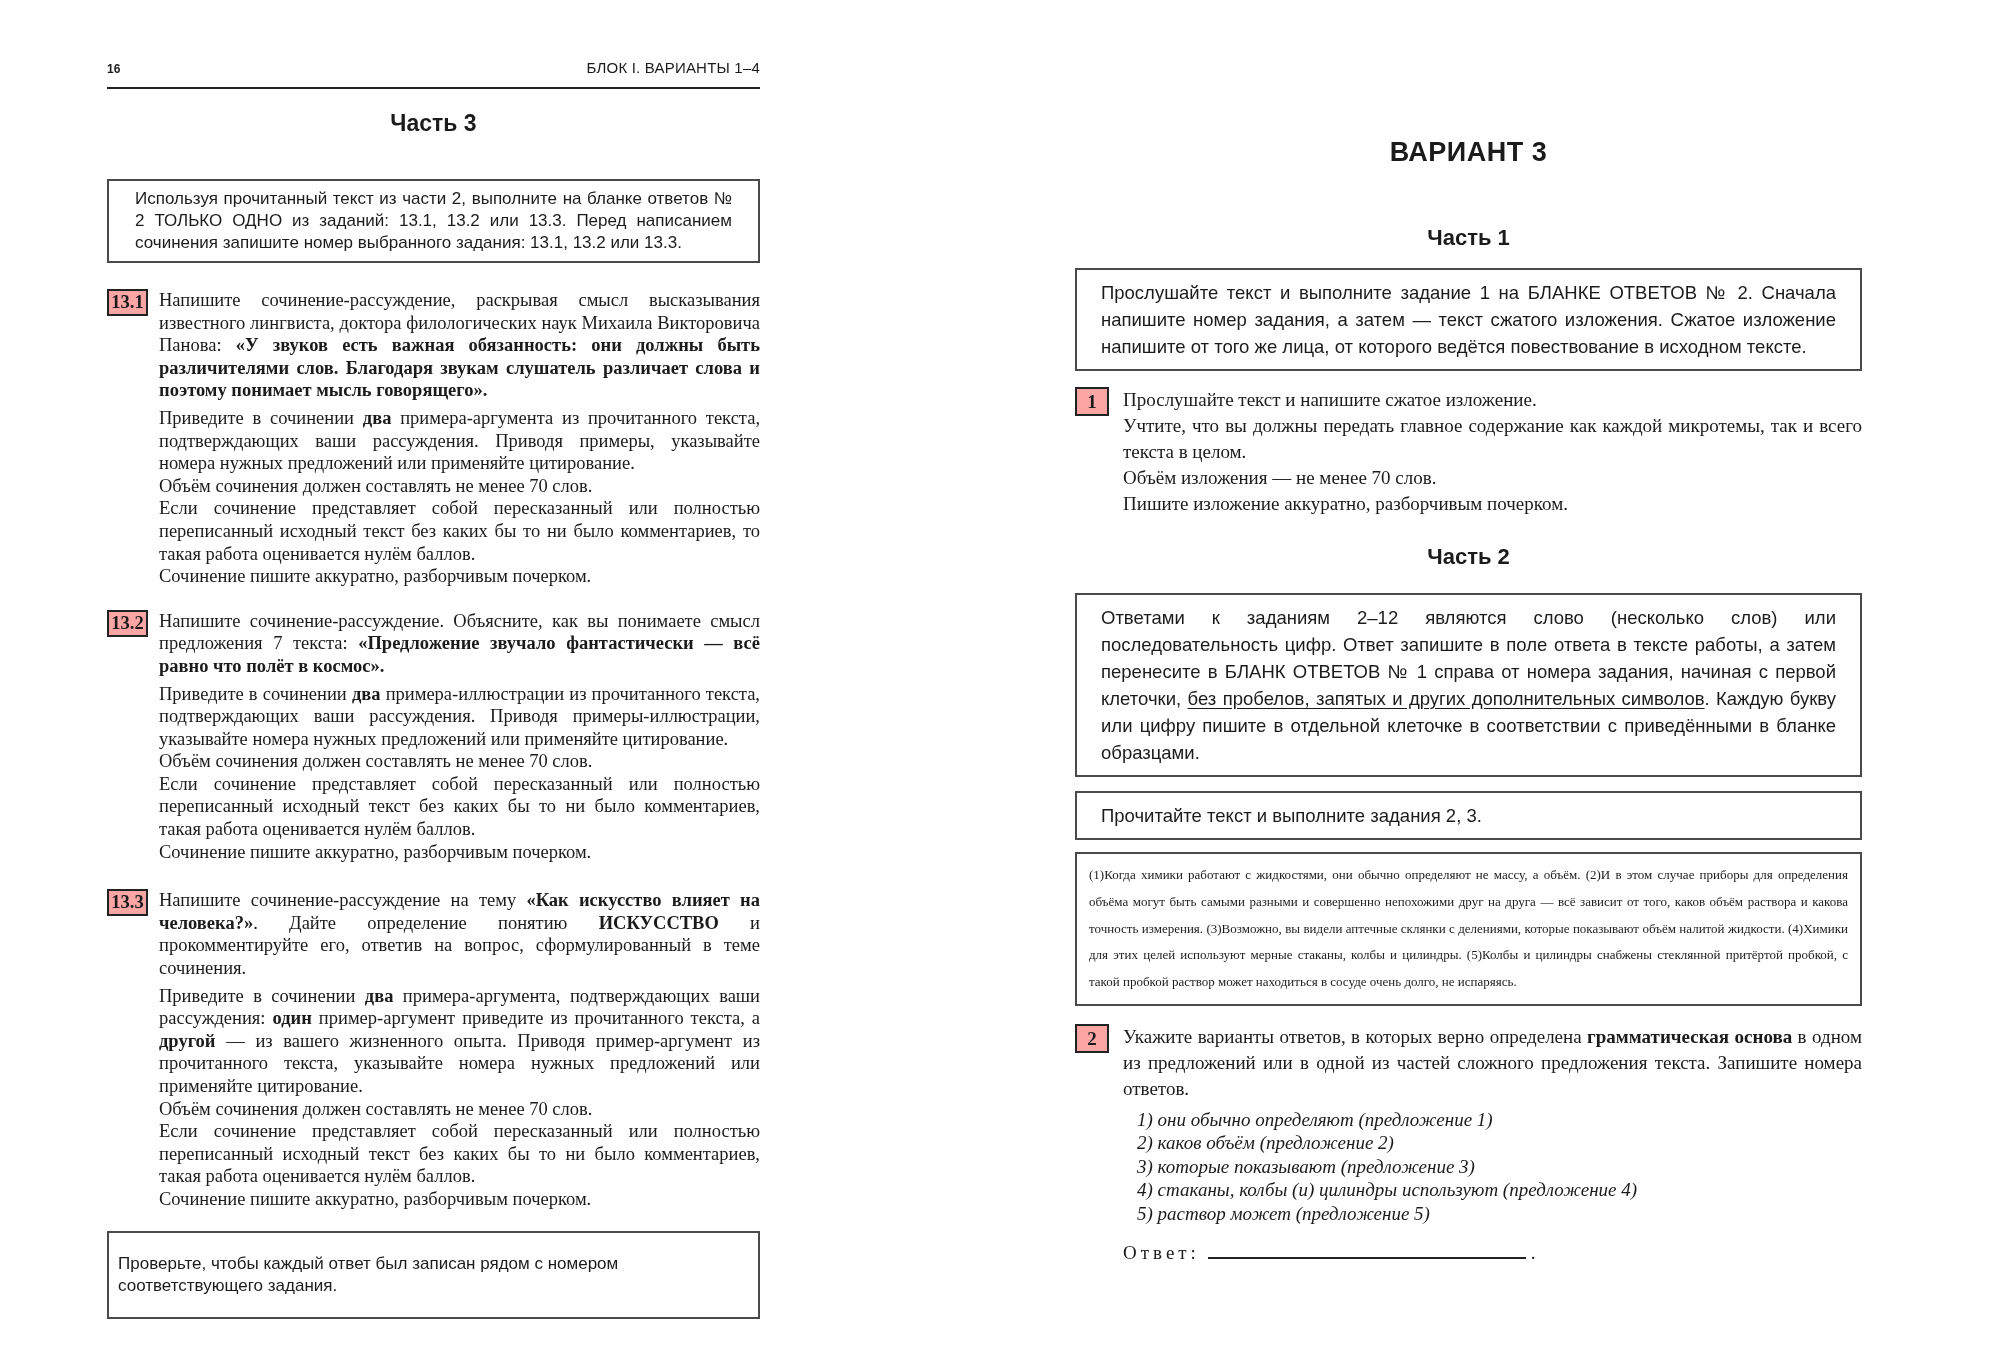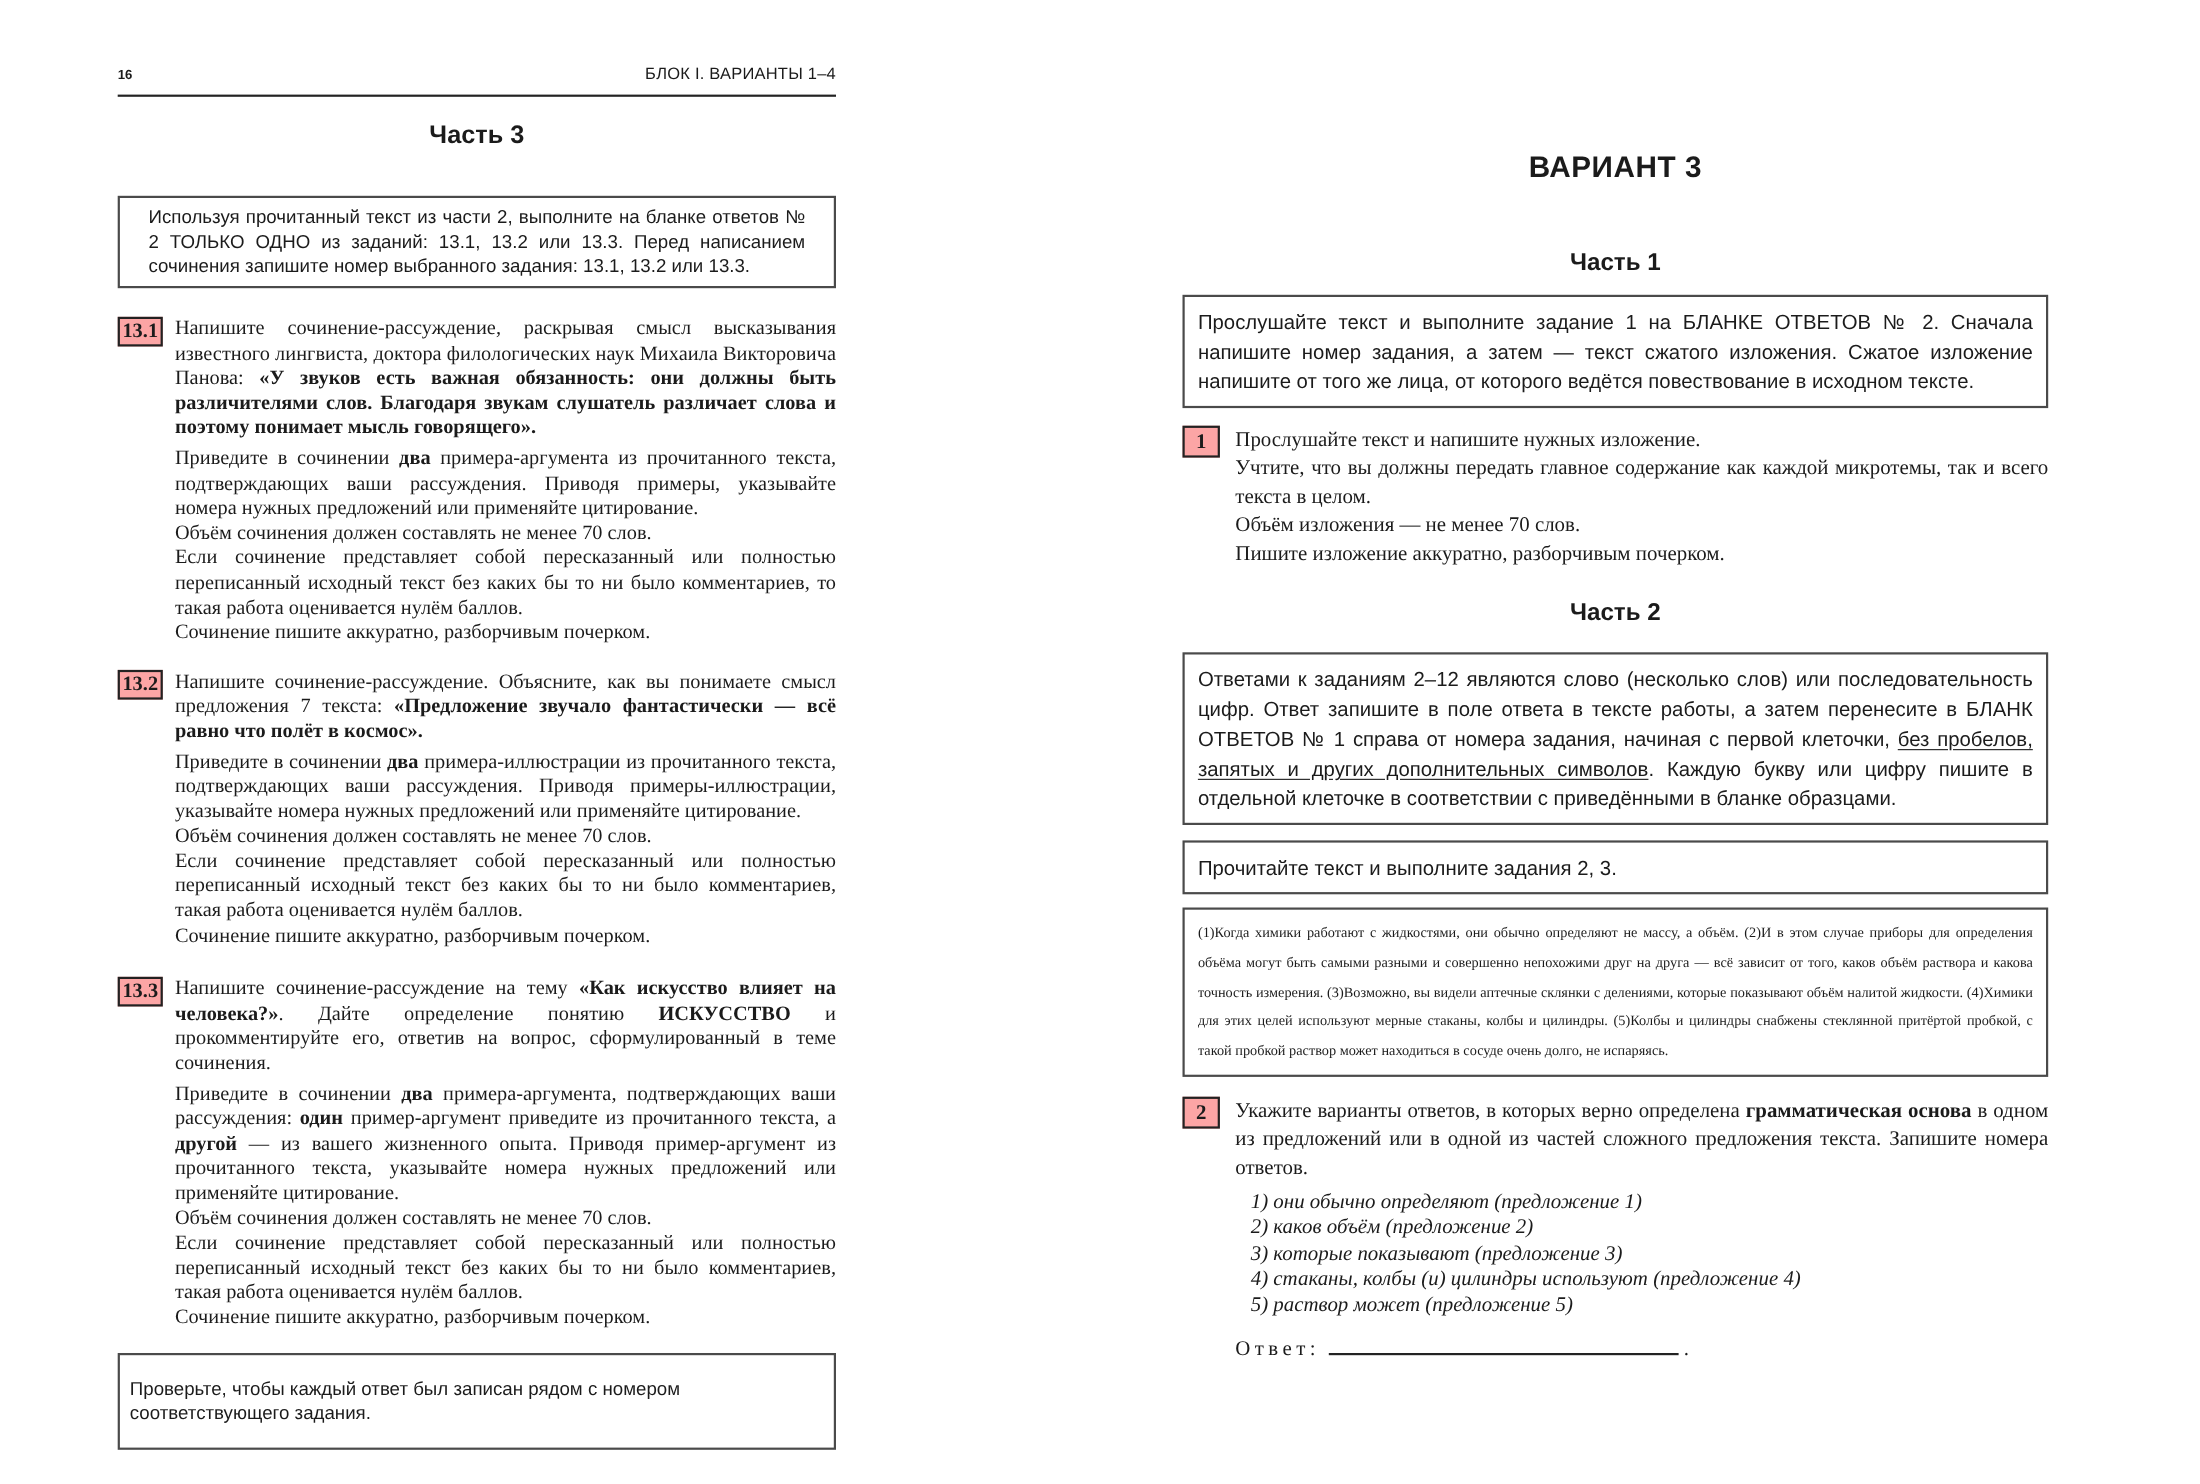--- a/index.html
+++ b/index.html
@@ -33,21 +33,21 @@
   }
   .h-part1{margin-top:60px;font-size:22px;}
   .h-part2{margin-top:28px;font-size:22px;}
 
   .ibox{
     border:2px solid #4a4a4a;
     font-family:"Liberation Sans","DejaVu Sans",sans-serif;
     text-align:justify;
   }
   .ibox-left{margin-top:44px;padding:7px 26px;font-size:17px;line-height:22px;}
-  .ibox-right{padding:9px 12px;font-size:18.5px;line-height:27px;}
+  .ibox-right{padding:9px 24px;font-size:18.5px;line-height:27px;}
   .box-part1{margin-top:18px;}
   .box-part2{margin-top:24px;}
   .box-read{margin-top:14px;text-align:left;}
   .u{text-decoration:underline;text-underline-offset:3px;}
 
   .textbox{
     margin-top:12px;border:2px solid #4a4a4a;padding:8px 12px;
     font-size:13px;line-height:26.8px;text-align:justify;
   }
 
@@ -141,21 +141,21 @@
 
   <div class="variant-title">ВАРИАНТ 3</div>
 
   <div class="part-heading h-part1">Часть 1</div>
 
   <div class="ibox ibox-right box-part1">Прослушайте текст и выполните задание 1 на БЛАНКЕ ОТВЕТОВ № 2. Сначала напишите номер задания, а затем — текст сжатого изложения. Сжатое изложение напишите от того же лица, от которого ведётся повествование в исходном тексте.</div>
 
   <div class="task mt16">
     <div class="tnum tnum-small">1</div>
     <div class="tbody tbody-r">
-      <p>Прослушайте текст и напишите нужных изложение.</p>
+      <p>Прослушайте текст и напишите сжатое изложение.</p>
       <p>Учтите, что вы должны передать главное содержание как каждой микротемы, так и всего текста в целом.</p>
       <p>Объём изложения — не менее 70 слов.</p>
       <p>Пишите изложение аккуратно, разборчивым почерком.</p>
     </div>
   </div>
 
   <div class="part-heading h-part2">Часть 2</div>
 
   <div class="ibox ibox-right box-part2"><span>Ответами к заданиям 2–12 являются слово (несколько слов) или последовательность цифр. Ответ запишите в поле ответа в тексте работы, а затем перенесите в БЛАНК ОТВЕТОВ № 1 справа от номера задания, начиная с первой клеточки, </span><span class="u">без пробелов, запятых и других дополнительных символов</span><span>. Каждую букву или цифру пишите в отдельной клеточке в соответствии с приведёнными в бланке образцами.</span></div>
 

